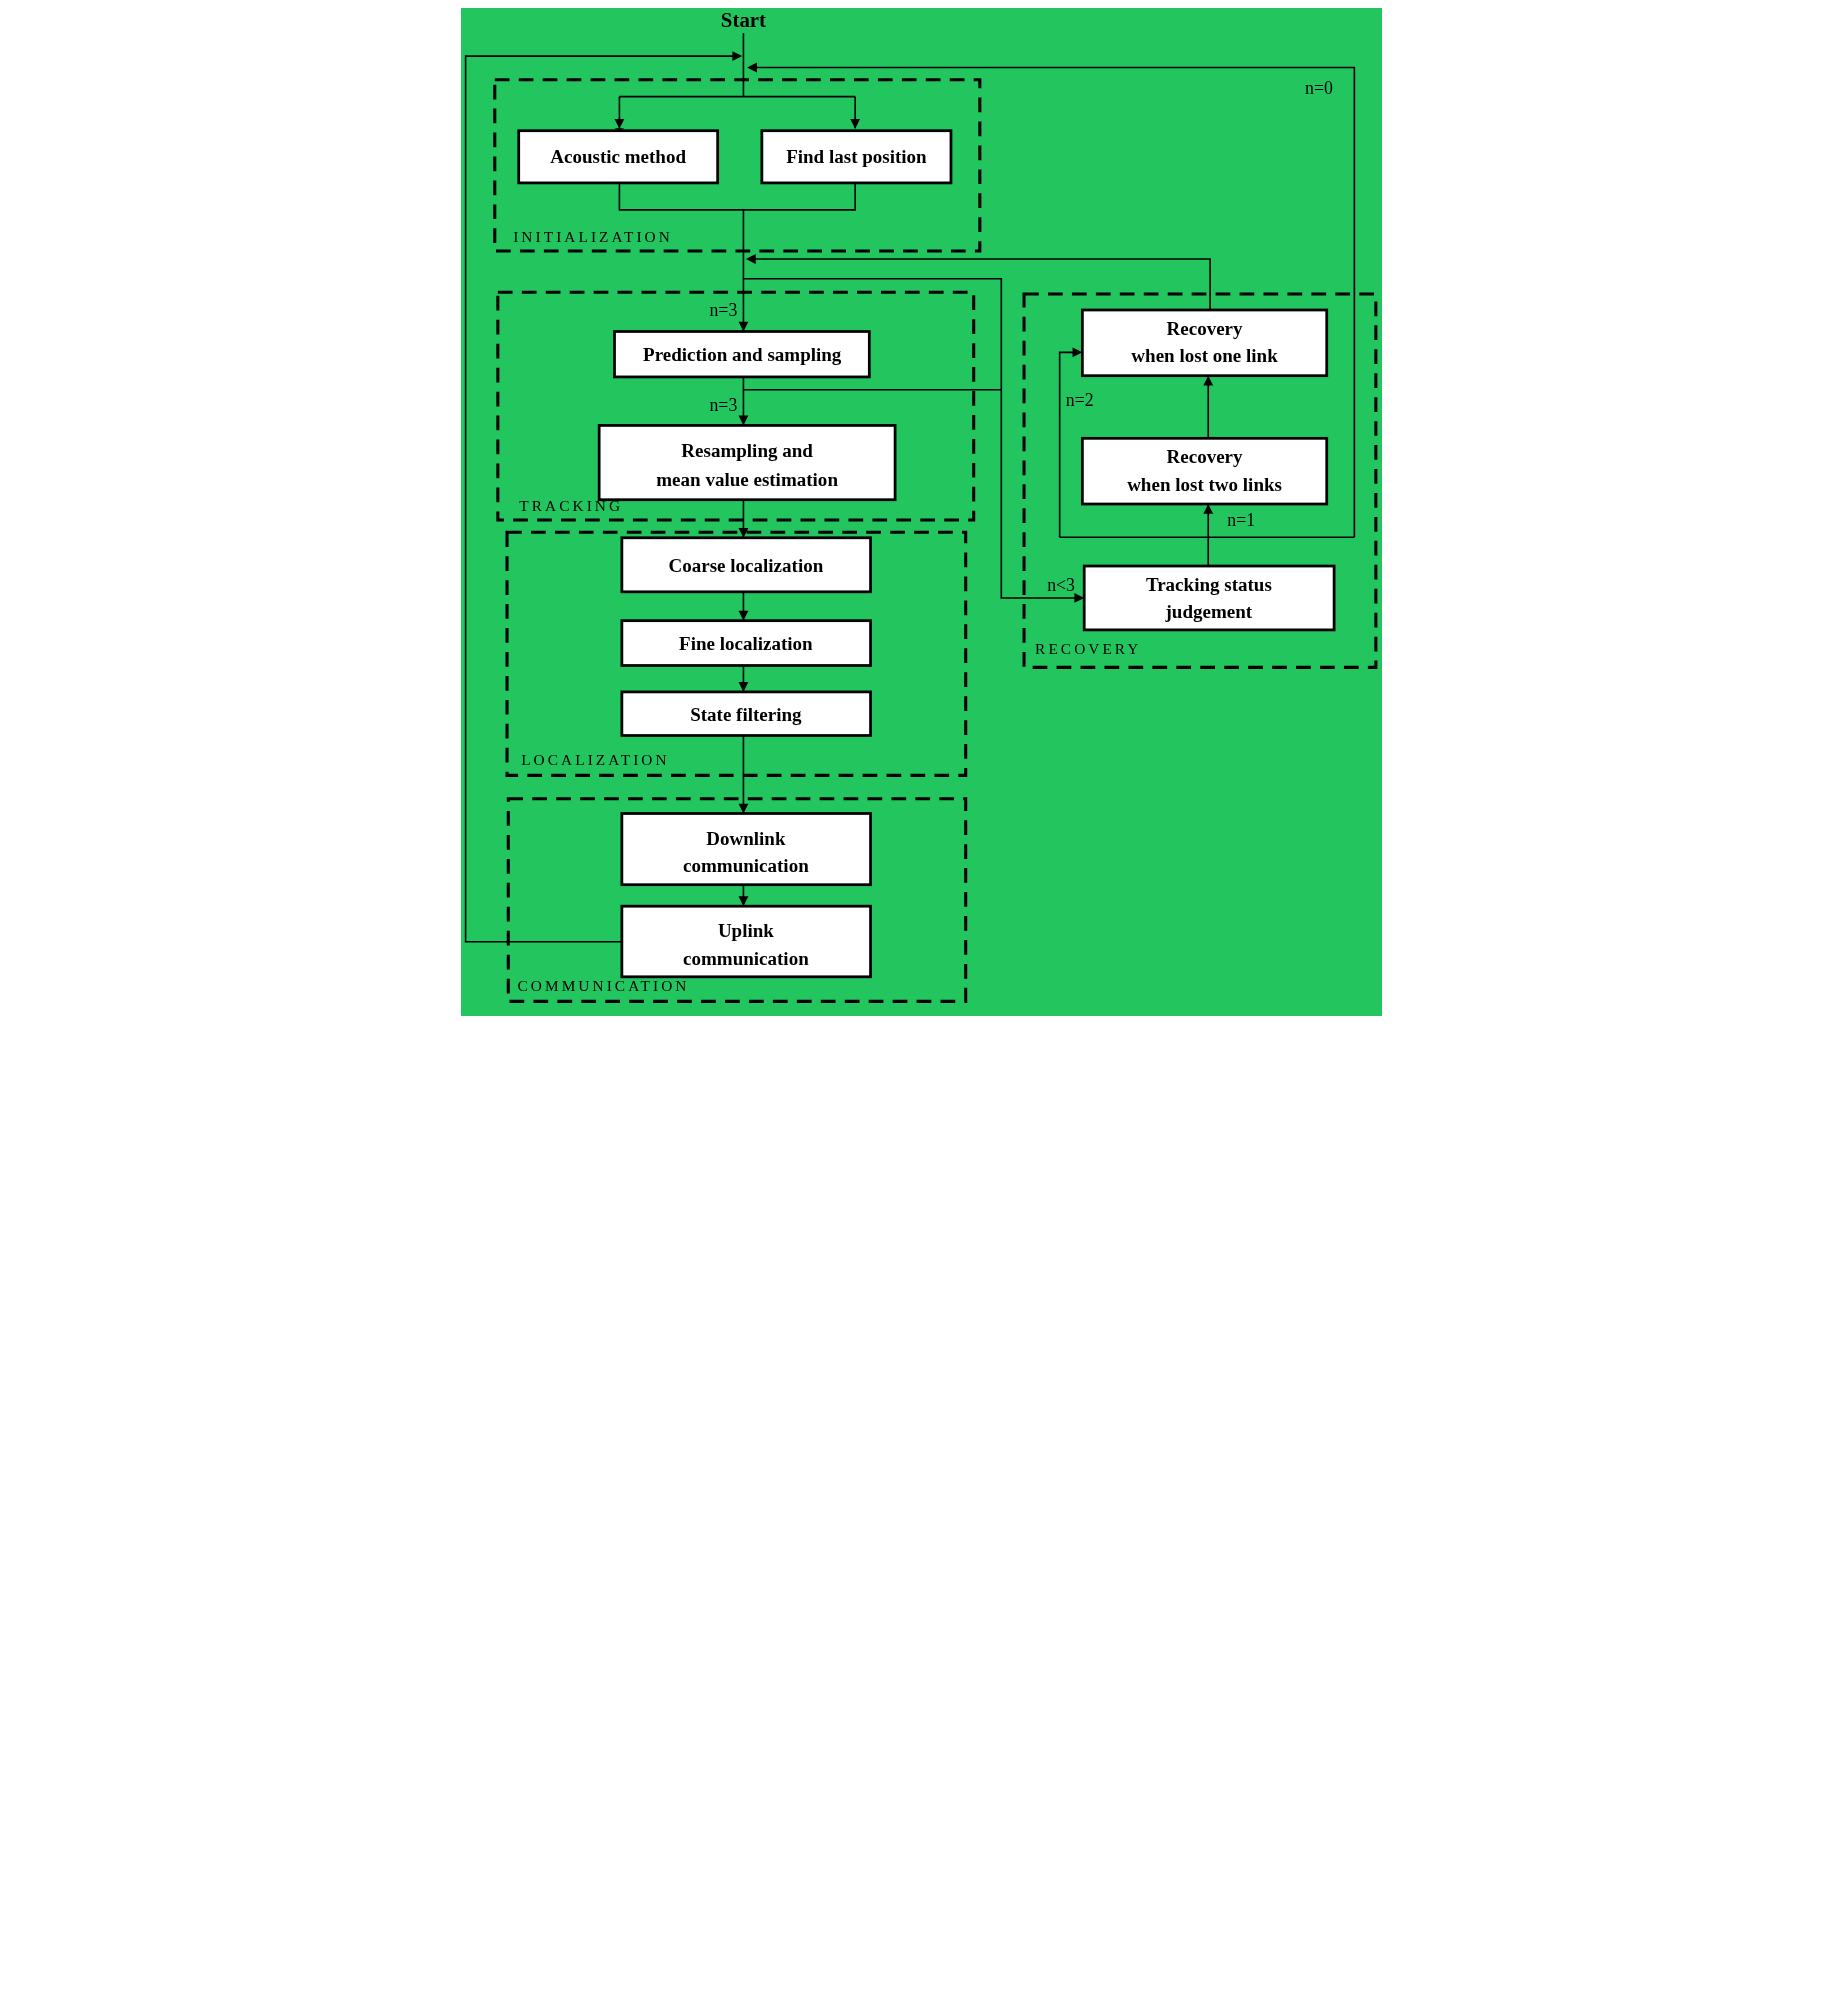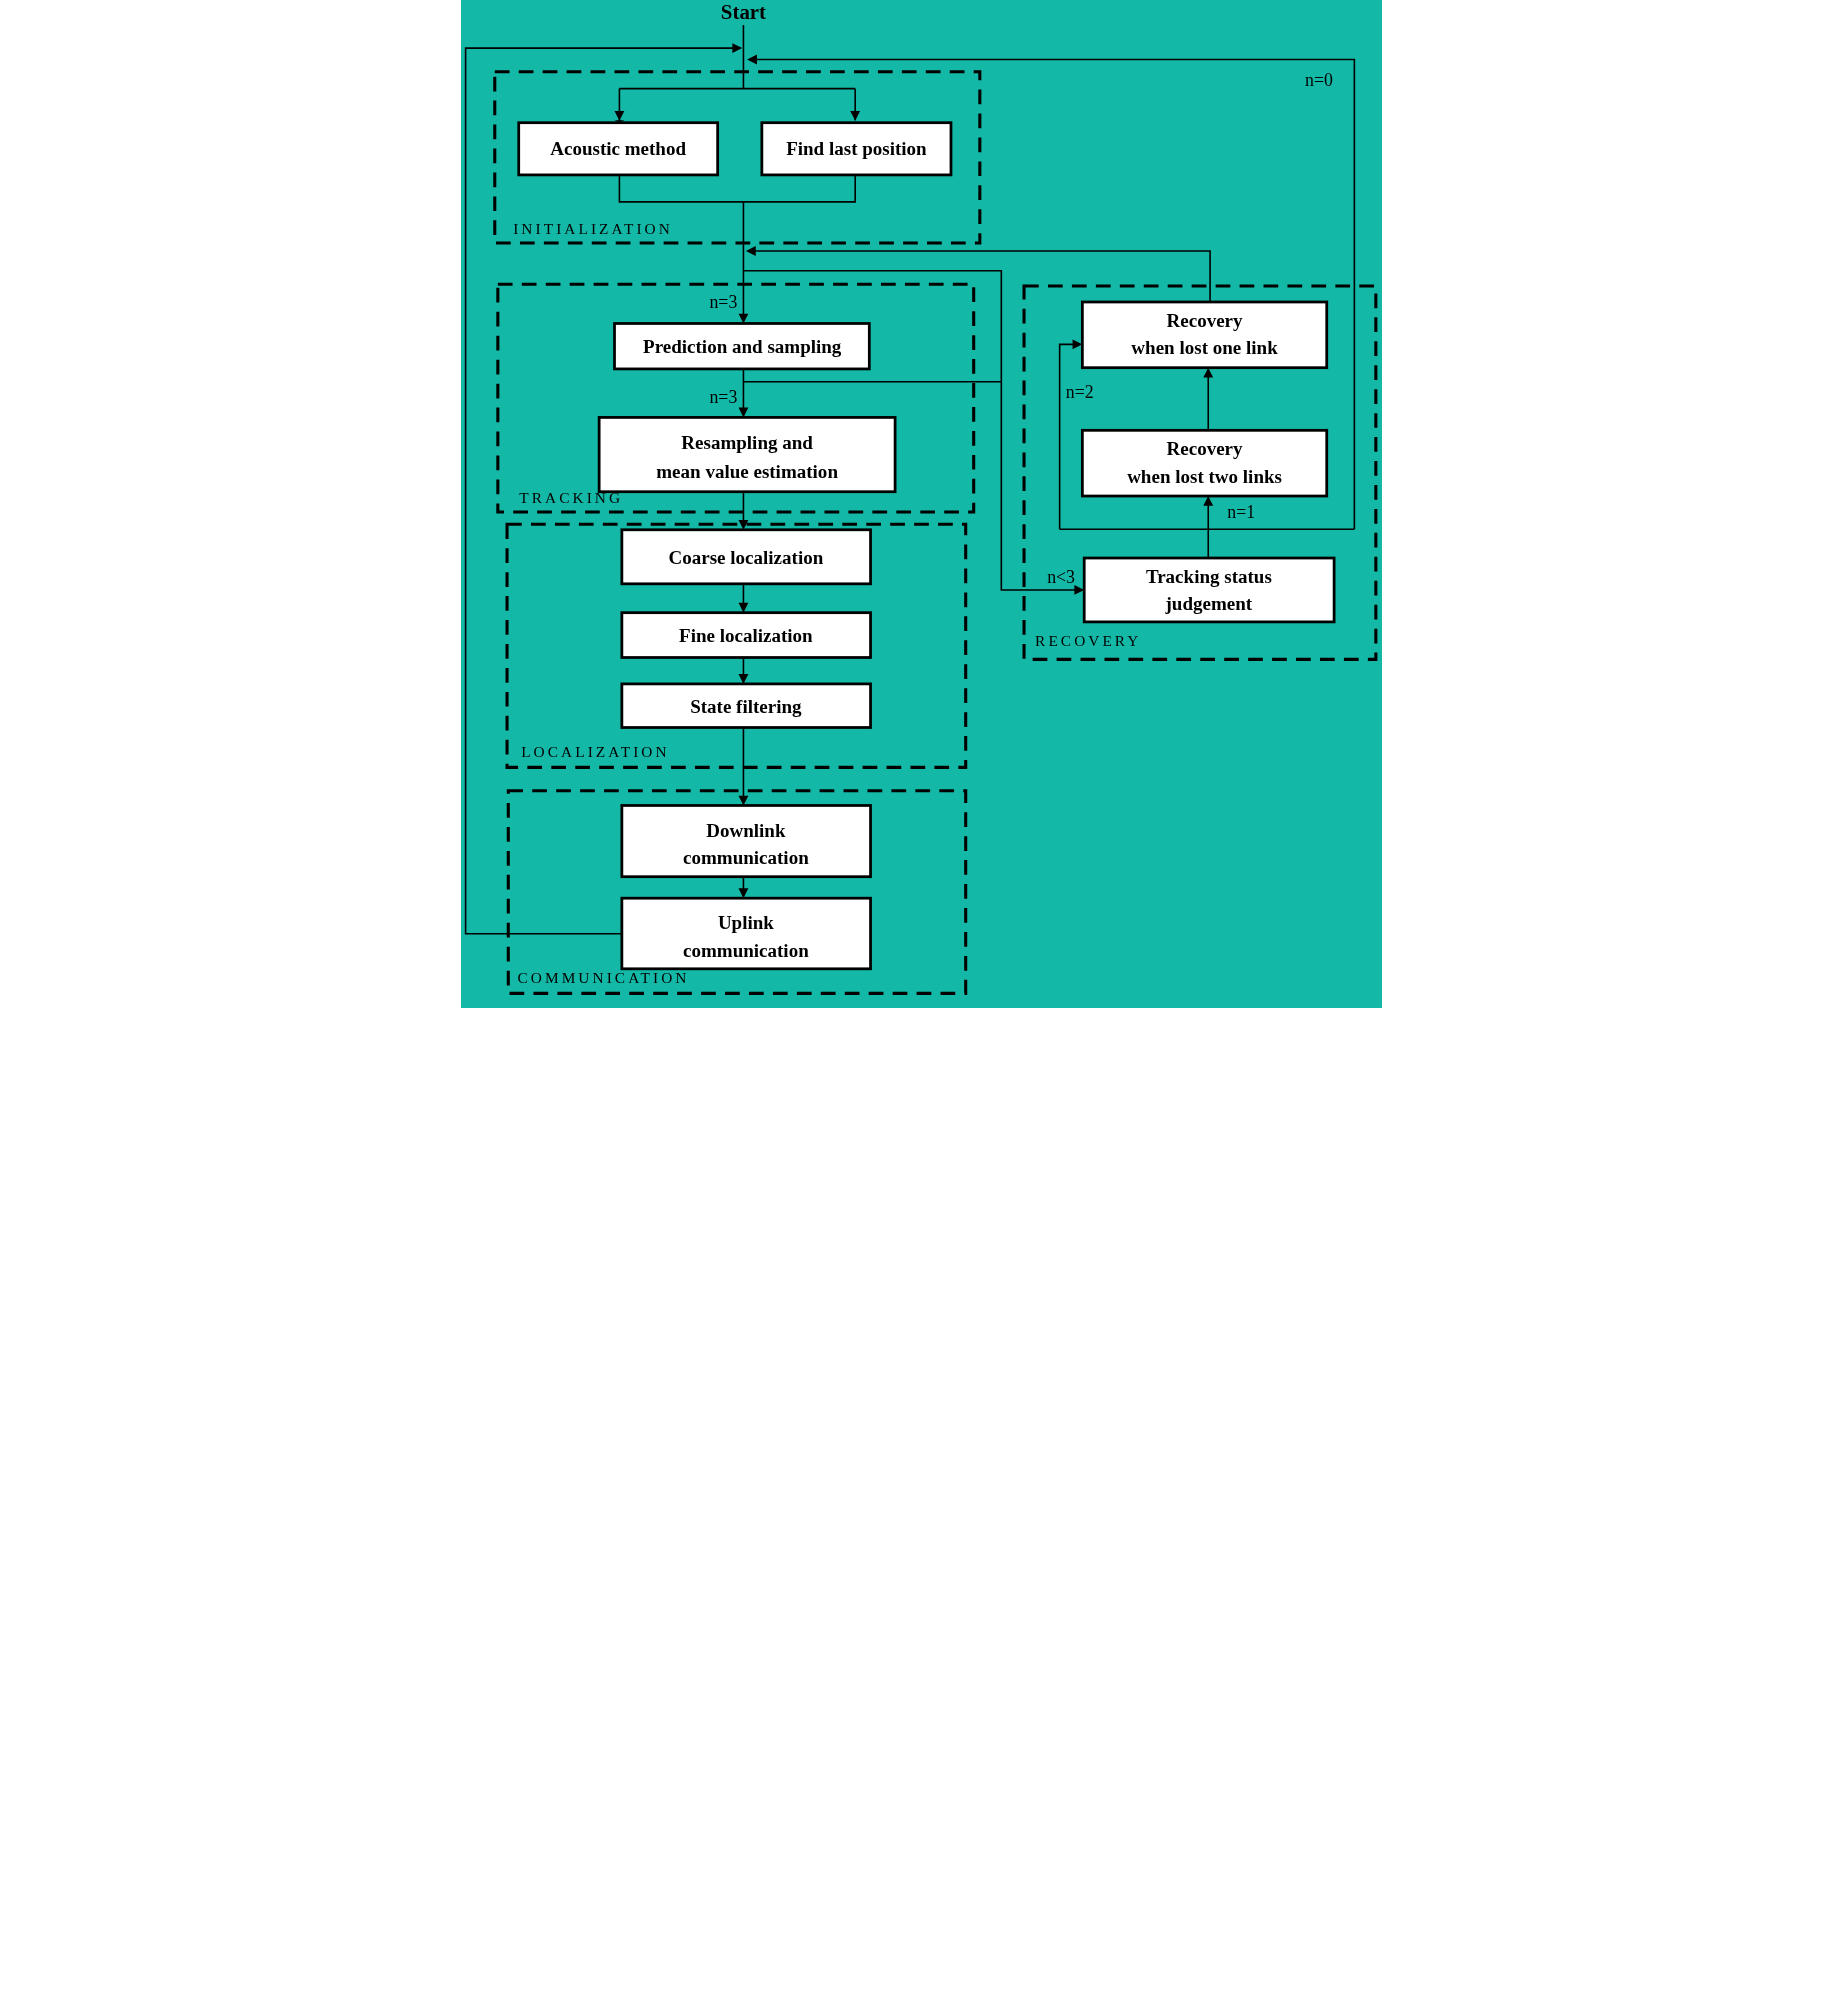--- a/index.html
+++ b/index.html
@@ -1,16 +1,16 @@
 <!DOCTYPE html>
 <html style="font-size:9.8px"><head>
 <meta charset="utf-8">
 <style>
   html,body{margin:0;padding:0;background:#ffffff;}
-  .page{width:921px;height:1008px;margin:0 auto;background:#14b8a6;}
+  .page{width:921px;height:1008px;margin:8px auto;background:#22c55e;}
   svg{display:block;}
   .boxtext{font-family:"Liberation Serif","DejaVu Serif",serif;font-weight:bold;font-size:31px;fill:#000;text-anchor:middle;}
   .titletext{font-family:"Liberation Serif","DejaVu Serif",serif;font-weight:bold;font-size:34px;fill:#000;text-anchor:middle;}
   .sectiontext{font-family:"Liberation Serif","DejaVu Serif",serif;font-weight:normal;font-size:25px;fill:#000;letter-spacing:5px;text-anchor:start;}
   .edgetext{font-family:"Liberation Serif","DejaVu Serif",serif;font-weight:normal;font-size:29px;fill:#000;}
   .node{fill:#ffffff;stroke:#000000;stroke-width:4.5;}
   .zone{fill:none;stroke:#000000;stroke-width:5;stroke-dasharray:24 15;}
   .flow{stroke:#000000;stroke-width:2.6;fill:none;}
   .head{fill:#000000;stroke:none;}
 </style>

